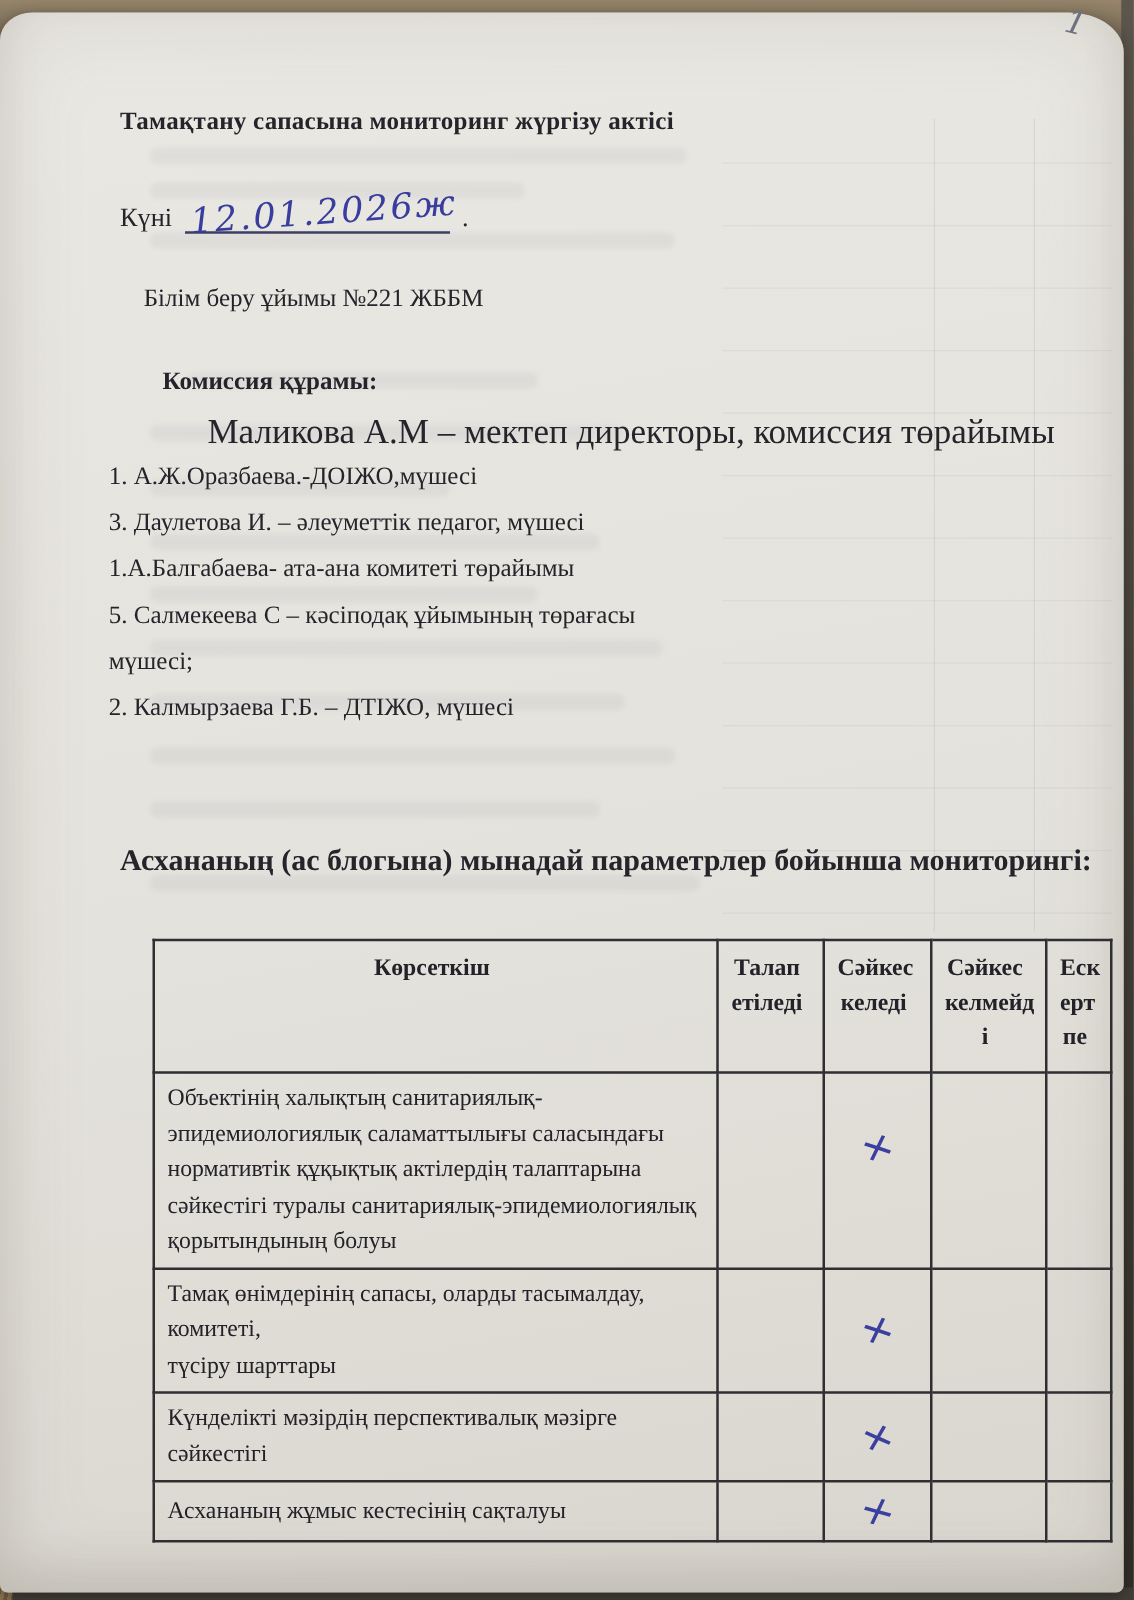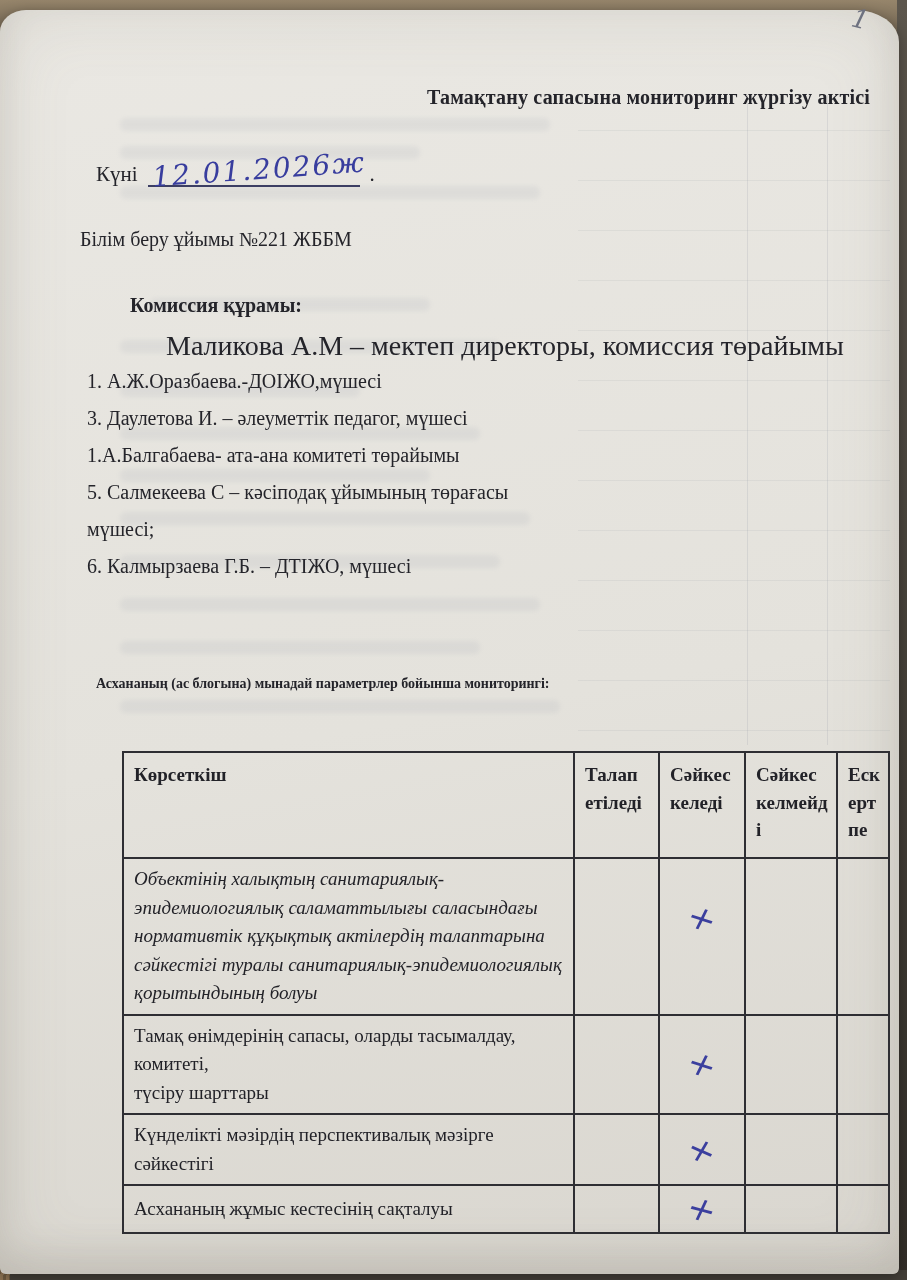--- a/index.html
+++ b/index.html
@@ -26,44 +26,44 @@
                inset 0 -20px 34px rgba(90,85,75,.12);
   }
   .ghost{position:absolute;inset:0;pointer-events:none;}
   .ghost .bar{position:absolute;height:13px;background:#9aa0ac;opacity:.13;
     filter:blur(2px);border-radius:6px;}
   .ghost .vline{position:absolute;width:1px;background:#8a90a0;opacity:.18;}
   .ghost .hline{position:absolute;height:1px;background:#8a90a0;opacity:.12;}
   .abs{position:absolute;}
   .page-number{top:4px;left:852px;font-size:26px;font-style:italic;color:#6e7280;
     transform:rotate(14deg);font-family:"DejaVu Serif",serif;}
-  .doc-title{top:86px;left:96px;width:774px;text-align:right;
+  .doc-title{top:86px;left:96px;width:774px;text-align:left;
     font-weight:bold;font-size:20px;letter-spacing:.2px;}
   .date-line{top:155px;left:96px;font-size:21px;}
   .date-slot{display:inline-block;position:relative;width:212px;height:30px;
     margin-left:10px;border-bottom:2px solid #3c3e63;vertical-align:bottom;}
   .handwriting{position:absolute;left:4px;bottom:-1px;font-style:italic;font-size:28px;
     color:#383d9e;transform:rotate(-4deg);letter-spacing:2px;white-space:nowrap;
     font-family:"DejaVu Serif",serif;}
   .date-suffix{margin-left:10px;}
-  .org-line{top:228px;left:80px;font-size:20px;}
+  .org-line{top:228px;left:115px;font-size:20px;}
   .commission-heading{top:294px;left:130px;font-size:20px;font-weight:bold;}
   .commission-chair{top:330px;left:166px;font-size:28px;}
   .members{top:366px;left:87px;width:700px;font-size:20px;}
   .members p{margin:0;height:37px;line-height:30px;}
-  .monitoring-heading{top:676px;left:96px;width:780px;font-size:14px;font-weight:bold;}
+  .monitoring-heading{top:676px;left:96px;width:780px;font-size:24px;font-weight:bold;}
   .table-wrap{top:751px;left:122px;}
   table.monitor{border-collapse:collapse;table-layout:fixed;width:766px;
     font-size:19px;color:#222228;}
   table.monitor th,table.monitor td{border:2px solid #2e2e33;overflow:hidden;}
-  table.monitor thead th{font-weight:bold;text-align:left;vertical-align:top;
+  table.monitor thead th{font-weight:bold;text-align:center;vertical-align:top;
     padding:8px 16px 8px 10px;white-space:pre-line;height:88px;line-height:1.45;}
   td.ind{padding:6px 10px;white-space:pre-line;vertical-align:middle;line-height:1.5;}
   td.mark{text-align:center;vertical-align:middle;padding:0;}
-  tr.r1{height:147px;font-style:italic;} tr.r2{height:74px;} tr.r3{height:54px;margin-left:28px;} tr.r4{height:48px;}
+  tr.r1{height:147px;} tr.r2{height:74px;} tr.r3{height:54px;margin-left:28px;} tr.r4{height:48px;}
   tr.r1 td.mark .plus-ink{position:relative;top:-18px;}
   .plus-ink{display:inline-block;font-family:"DejaVu Sans",sans-serif;font-size:34px;
     color:#3b3f9e;transform:rotate(18deg) skewX(-8deg);line-height:1;}
   tr.r3 .plus-ink{transform:rotate(24deg) skewX(-6deg);}
   tr.r4 .plus-ink{transform:rotate(15deg) skewX(-10deg);}
 </style>
 </head>
 <body>
 
 <div class="stage">
@@ -118,21 +118,21 @@
   <div class="abs commission-heading">Комиссия құрамы:</div>
 
   <div class="abs commission-chair">Маликова А.М – мектеп директоры, комиссия төрайымы</div>
 
   <div class="abs members">
     <p>1. А.Ж.Оразбаева.-ДОІЖО,мүшесі</p>
     <p>3. Даулетова И. – әлеуметтік педагог, мүшесі</p>
     <p>1.А.Балгабаева- ата-ана комитеті төрайымы</p>
     <p>5. Салмекеева С – кәсіподақ ұйымының төрағасы</p>
     <p>мүшесі;</p>
-    <p>6. Калмырзаева Г.Б. – ДТІЖО, мүшесі</p>
+    <p>2. Калмырзаева Г.Б. – ДТІЖО, мүшесі</p>
   </div>
 
   <div class="abs monitoring-heading">Асхананың  (ас блогына) мынадай параметрлер бойынша мониторингі:</div>
 
   <div class="abs table-wrap">
     <table class="monitor">
       <colgroup>
         <col style="width:451px">
           <col style="width:85px">
           <col style="width:86px">

